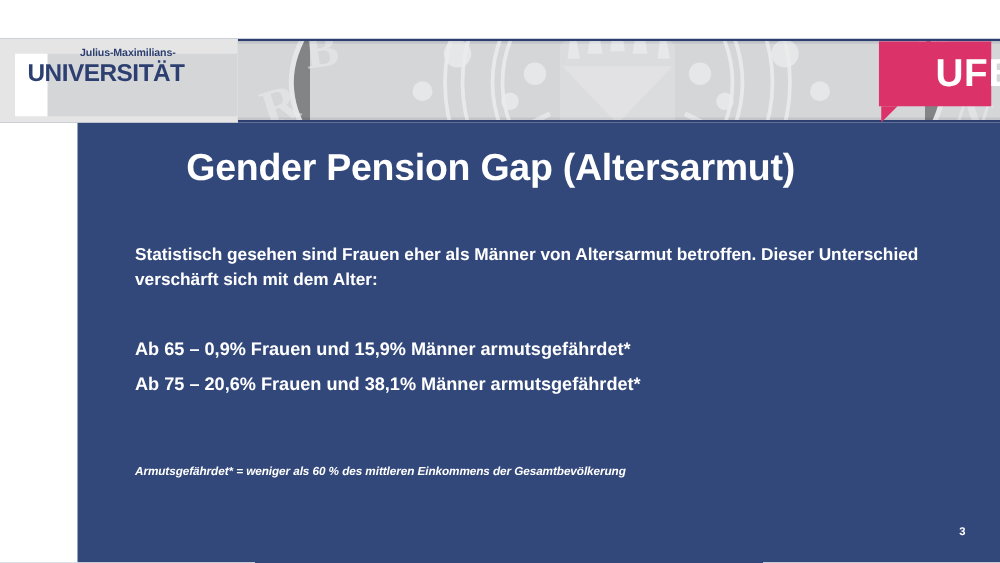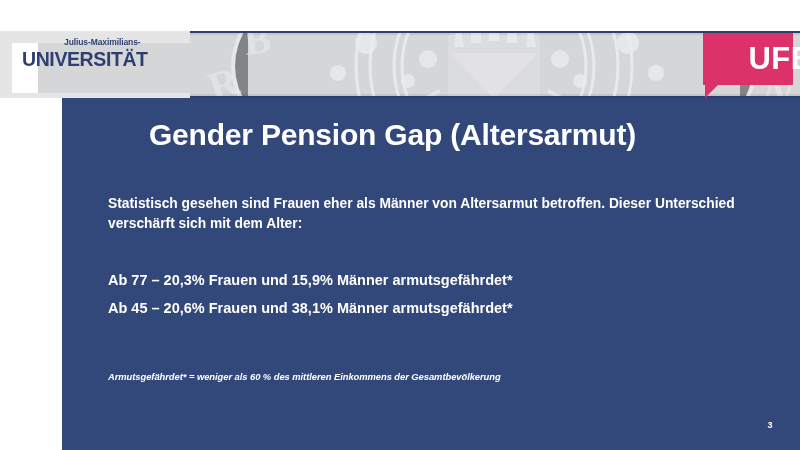--- a/index.html
+++ b/index.html
@@ -320,24 +320,24 @@
       <div class="ufb-text">UFB</div>
     </div>
   </div>
 
   <div class="title">Gender Pension Gap (Altersarmut)</div>
 
   <div class="intro">Statistisch gesehen sind Frauen eher als Männer von Altersarmut betroffen. Dieser Unterschied verschärft sich mit dem Alter:</div>
 
   <div class="stats">
     <div class="stat-line">
-      <span class="lead">Ab 77</span><span class="rest"> – 20,3% Frauen und 15,9% Männer armutsgefährdet*</span>
+      <span class="lead">Ab 65</span><span class="rest"> – 0,9% Frauen und 15,9% Männer armutsgefährdet*</span>
     </div>
     <div class="stat-line">
-      <span class="lead">Ab 45</span><span class="rest"> – 20,6% Frauen und 38,1% Männer armutsgefährdet*</span>
+      <span class="lead">Ab 75</span><span class="rest"> – 20,6% Frauen und 38,1% Männer armutsgefährdet*</span>
     </div>
   </div>
 
   <div class="footnote">Armutsgefährdet* = weniger als 60 % des mittleren Einkommens der Gesamtbevölkerung</div>
 
   <div class="page-number">3</div>
 
 </div>
 
 </body></html>

